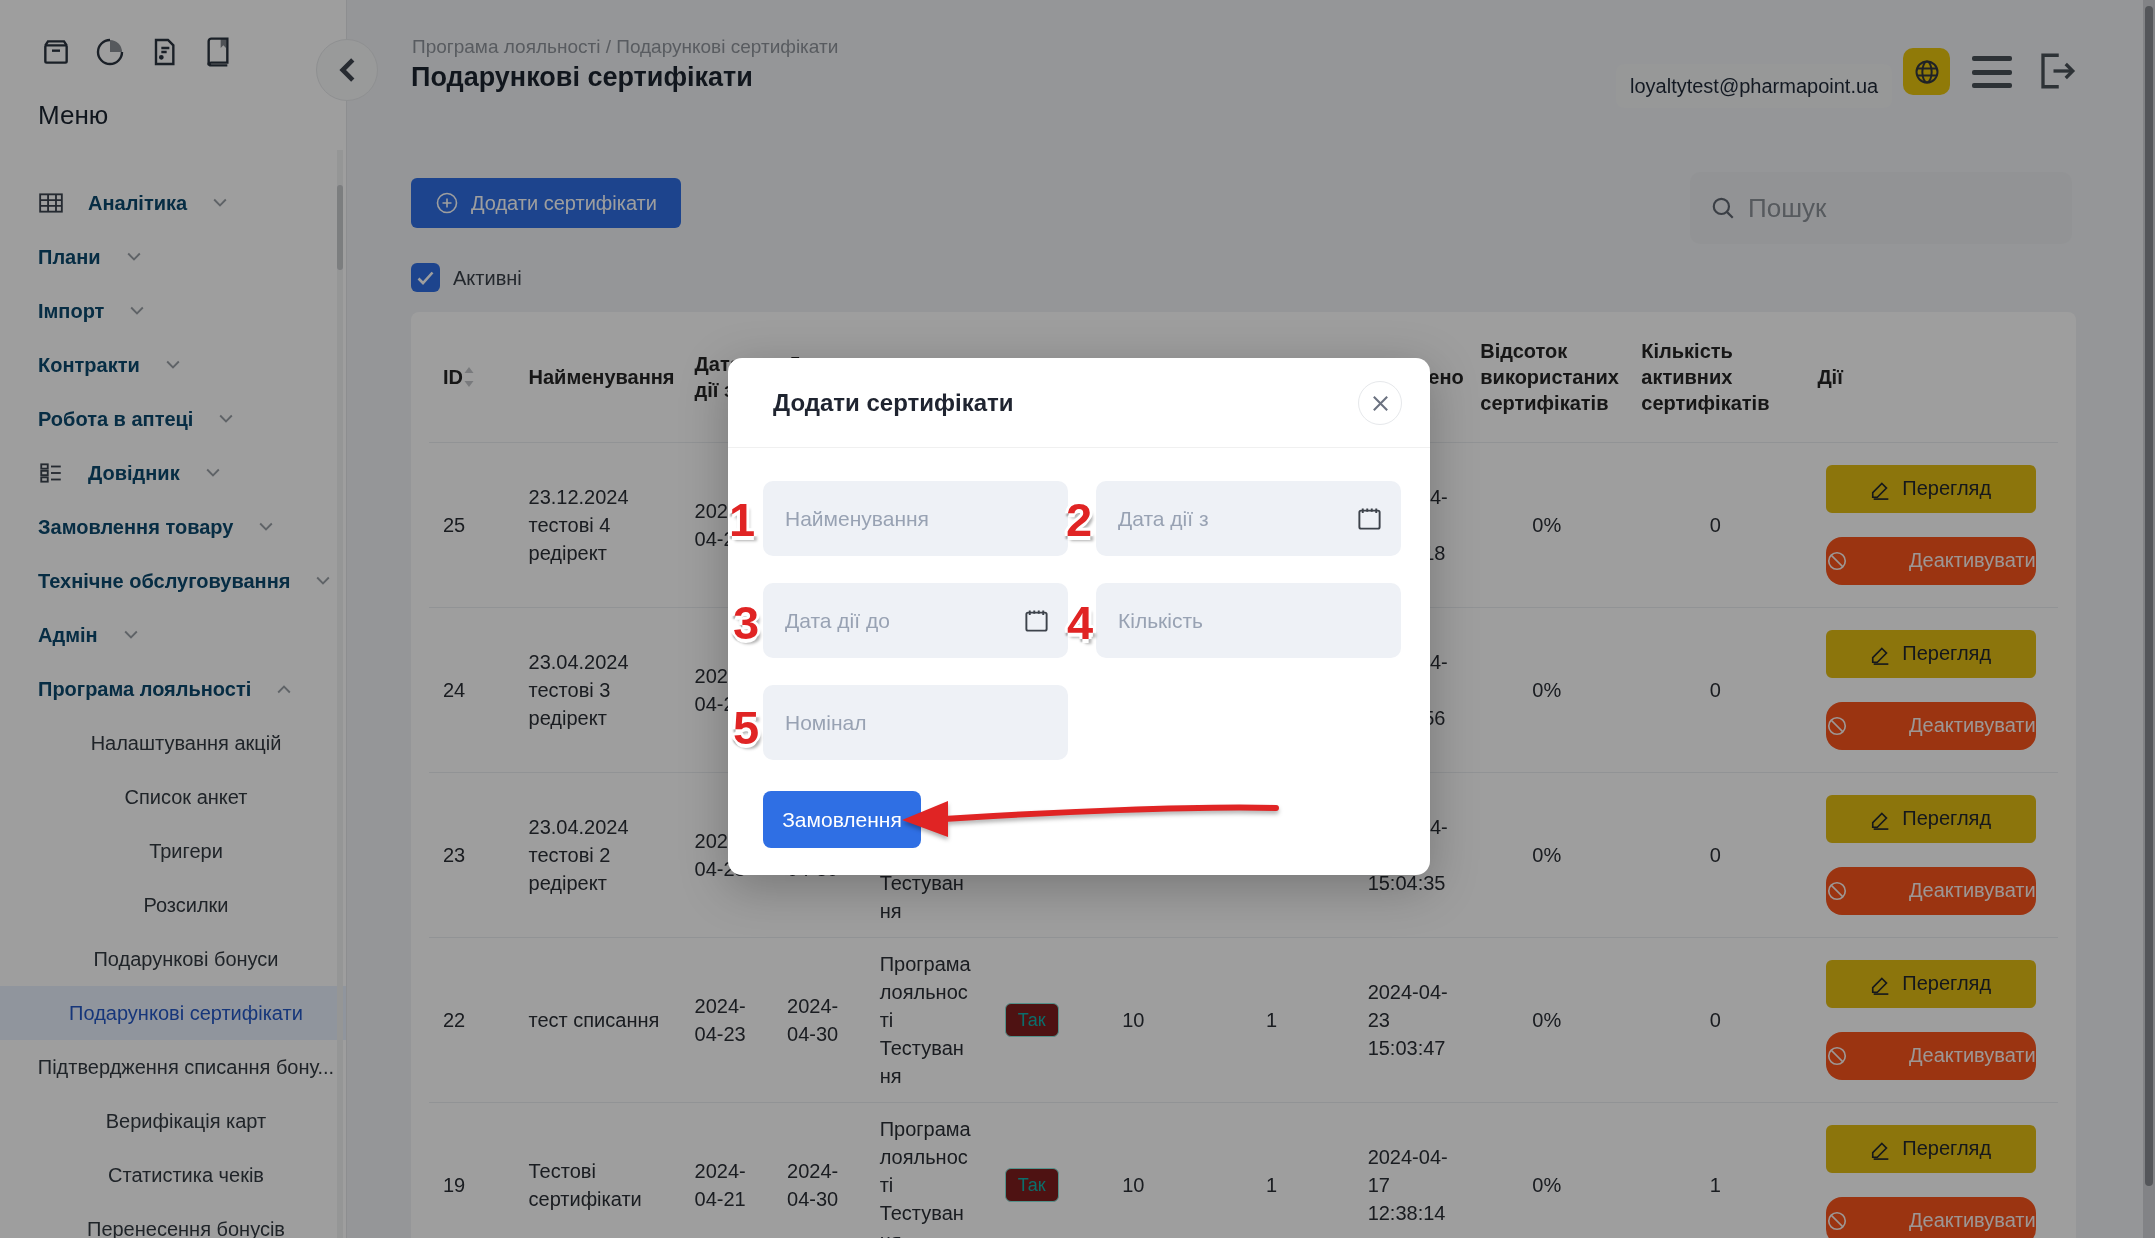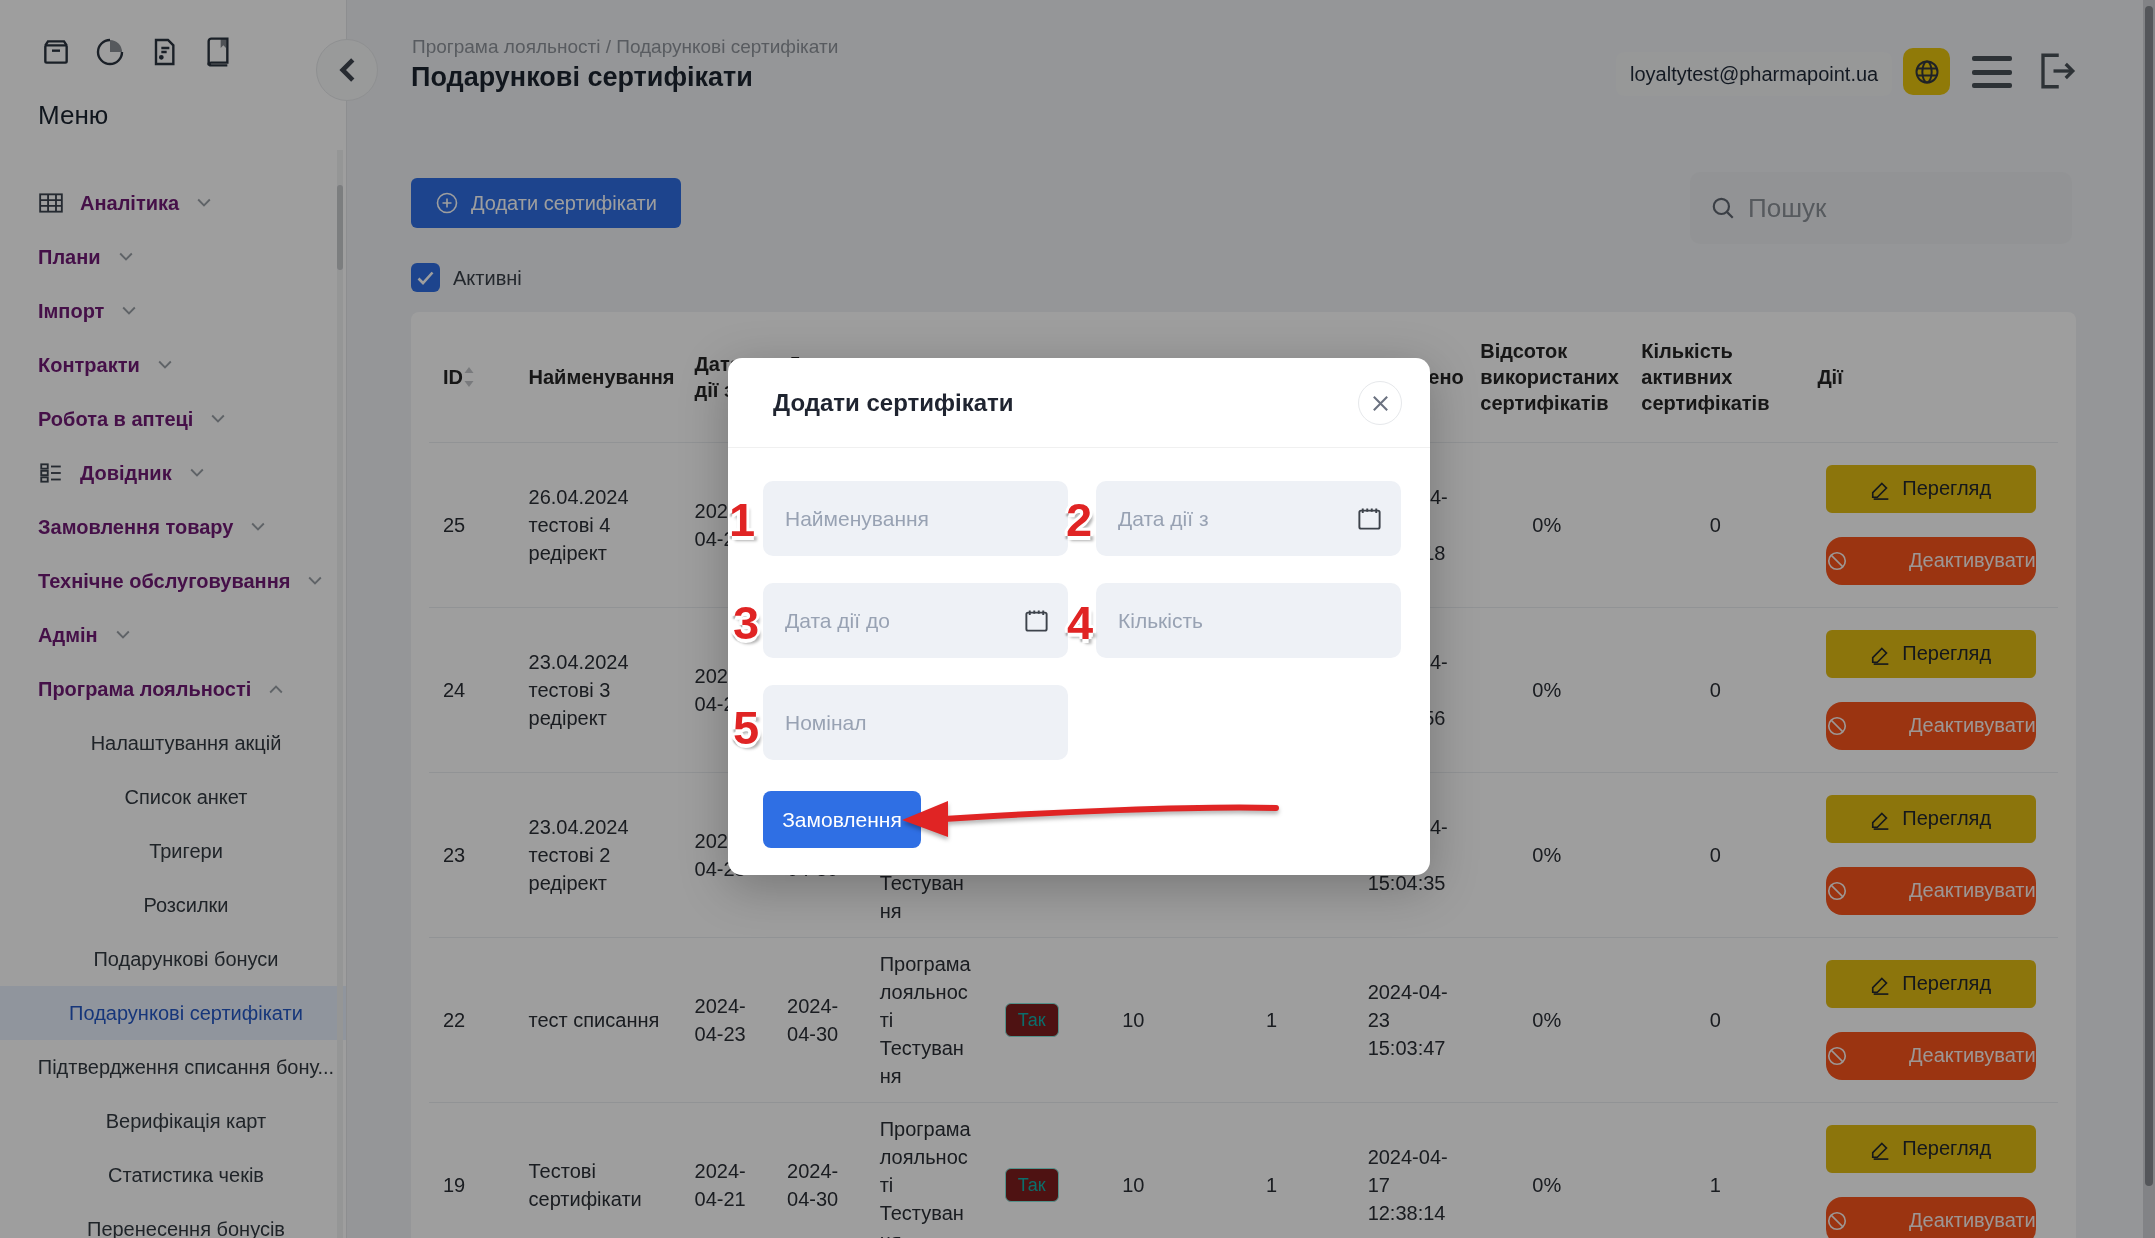--- a/index.html
+++ b/index.html
@@ -7,32 +7,32 @@
   body { font-family:"Liberation Sans","DejaVu Sans",sans-serif; }
   .screen { position:relative; width:2155px; height:1238px; background:#f0f2f5; overflow:hidden; }
 
   
   .sidebar { position:absolute; left:0; top:0; width:347px; height:1238px; background:#ffffff; border-right:1px solid #e4e6e9; z-index:10; }
   .logo-row { position:absolute; left:40px; top:36px; display:flex; gap:22px; color:#2b3440; }
   .logo-row .ic { width:32px; height:32px; cursor:pointer; }
   .collapse-btn { position:absolute; left:316px; top:39px; width:62px; height:62px; border-radius:50%; background:#f7f8f9; border:1px solid #e6e8ea; display:flex; align-items:center; justify-content:center; z-index:12; color:#3f4650; }
   .menu-title { position:absolute; left:38px; top:100px; font-size:26px; font-weight:500; color:#1b2430; }
   .nav { position:absolute; left:0; top:176px; width:346px; }
-  .mi { height:54px; display:flex; align-items:center; gap:16px; padding-left:38px; font-size:20px; font-weight:700; color:#701a75; cursor:pointer; }
+  .mi { height:54px; display:flex; align-items:center; gap:24px; padding-left:38px; font-size:20px; font-weight:700; color:#0c4a6e; cursor:pointer; }
   .mi .mic { width:26px; height:26px; color:#3c4450; flex:0 0 auto; }
   .chev { width:14px; height:10px; color:#9aa0a6; margin-left:2px; }
   .smi { height:54px; display:flex; align-items:center; padding-left:26px; font-size:20px; font-weight:400; color:#333a42; cursor:pointer; white-space:nowrap;justify-content:center; }
   .smi.active { background:#e9f1fd; color:#2457c5; font-weight:500; }
   .sb-track { position:absolute; left:337px; top:150px; bottom:0; width:6px; background:#f1f2f3; }
   .sb-thumb { position:absolute; left:337px; top:185px; width:6px; height:85px; border-radius:3px; background:#c9cbce; }
 
   
   .breadcrumb { position:absolute; left:412px; top:36px; font-size:19px; color:#8f949b; }
   .page-title { position:absolute; left:411px; top:62px; font-size:27px; font-weight:700; color:#1c2530; }
-  .email-pill { position:absolute; left:1616px; top:52px; height:44px; padding:0 14px; background:#f4f5f6; border-radius:8px; display:flex; align-items:center; font-size:20px; color:#1f2937; cursor:pointer; }
+  .email-pill { position:absolute; left:1616px; top:64px; height:44px; padding:0 14px; background:#f4f5f6; border-radius:8px; display:flex; align-items:center; font-size:20px; color:#1f2937; cursor:pointer; }
   .globe-btn { position:absolute; left:1903px; top:48px; width:47px; height:47px; border-radius:10px; background:#e8c50e; display:flex; align-items:center; justify-content:center; color:#32383f; cursor:pointer; }
   .burger { position:absolute; left:1972px; top:56px; width:40px; height:32px; display:flex; flex-direction:column; justify-content:space-between; cursor:pointer; }
   .burger i { display:block; height:5px; border-radius:2px; background:#4a5158; }
   .logout-btn { position:absolute; left:2036px; top:50px; width:42px; height:42px; color:#4a5158; cursor:pointer; }
 
   
   .add-btn { position:absolute; left:411px; top:178px; height:50px; padding:0 24px; background:#2f6fe4; border:none; border-radius:6px; color:#fff; font-size:20px; display:flex; align-items:center; gap:12px; cursor:pointer; font-family:inherit; }
   .checkbox { position:absolute; left:411px; top:263px; width:29px; height:29px; border-radius:6px; background:#2f6fe4; display:flex; align-items:center; justify-content:center; cursor:pointer; }
   .checkbox-label { position:absolute; left:453px; top:267px; font-size:20px; color:#3a414a; }
   .search-box { position:absolute; left:1690px; top:172px; width:382px; height:72px; background:#eceef1; border-radius:10px; display:flex; align-items:center; padding:0 20px; gap:12px; }
@@ -306,21 +306,21 @@
           <th class="num">Кількість</th>
           <th>Створено</th>
           <th>Відсоток використаних сертифікатів</th>
           <th>Кількість активних сертифікатів</th>
           <th>Дії</th>
         </tr>
       </thead>
       <tbody>
         <tr>
           <td>25</td>
-          <td>26.04.2024 тестові 4 редірект</td>
+          <td>23.12.2024 тестові 4 редірект</td>
           <td>2024-04-23</td>
           <td>2024-04-30</td>
           <td>Програма лояльності Тестування</td>
           <td class="num"><span class="badge">Так</span></td>
           <td class="num">10</td>
           <td class="num">1</td>
           <td>2024-04-23 15:05:18</td>
           <td class="num">0%</td>
           <td class="num">0</td>
           <td>

